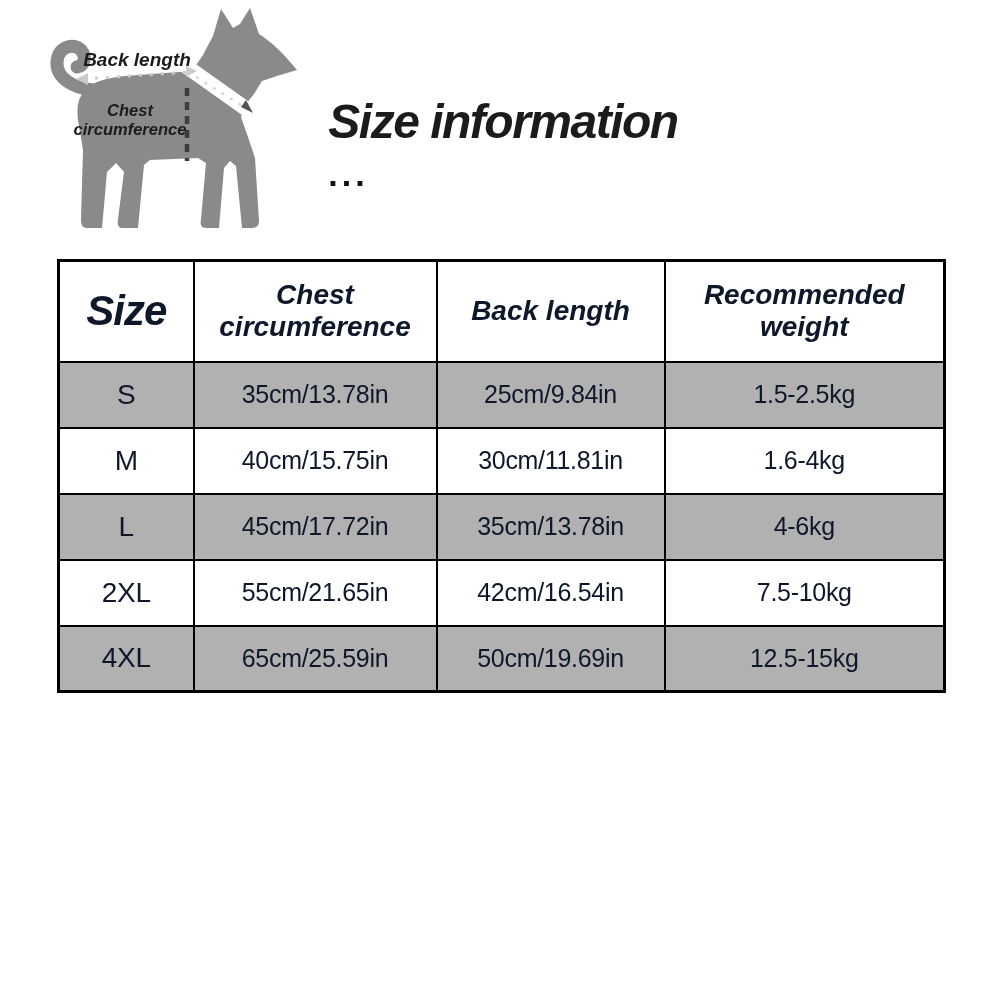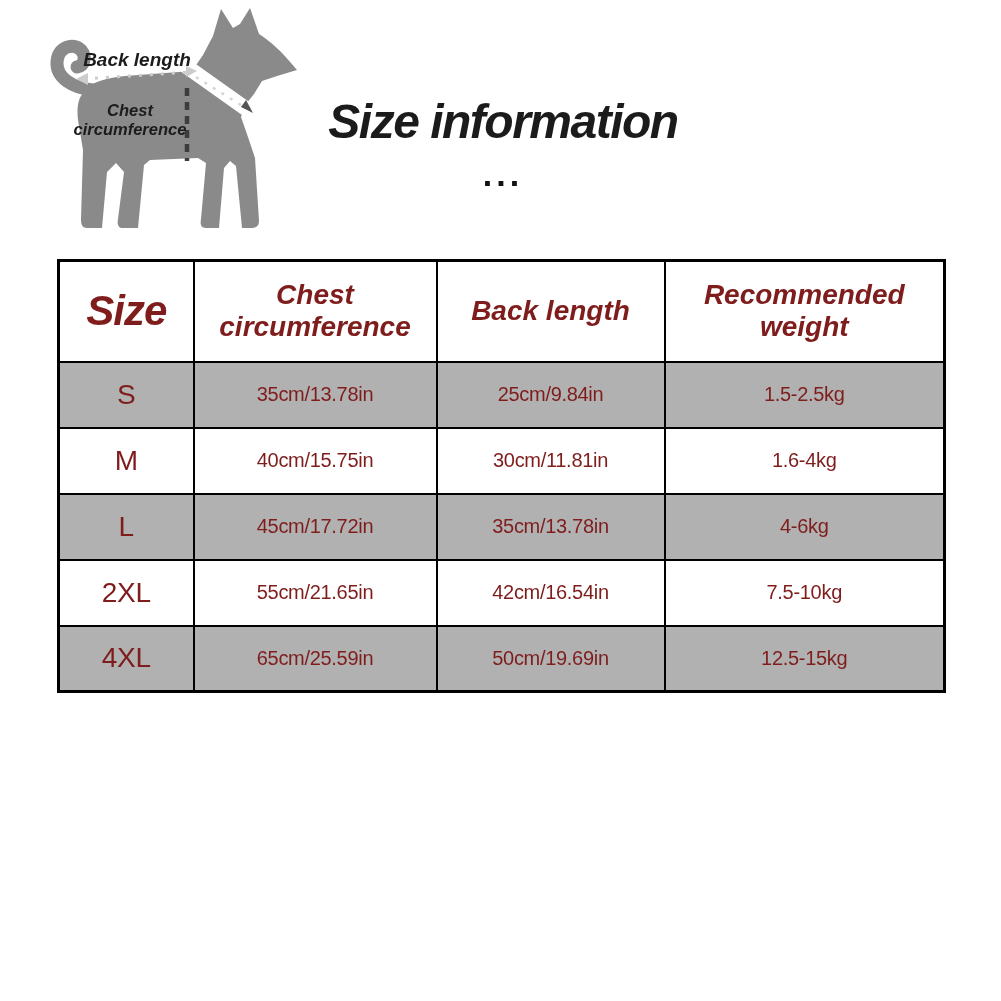--- a/index.html
+++ b/index.html
@@ -5,40 +5,40 @@
   * { margin:0; padding:0; box-sizing:border-box; }
   html,body { width:1001px; height:1001px; background:#ffffff;
               font-family:"Liberation Sans", sans-serif; }
   .canvas { position:relative; width:1001px; height:1001px; overflow:hidden; background:#fff; }
 
   
   .dog-svg { position:absolute; left:0; top:0; }
 
   
   .title-block { position:absolute; left:503px; top:94px; transform:translateX(-50%);
-                 text-align:center; }
+                 text-align:left; }
   .page-title { font-size:48px; font-style:italic; font-weight:bold;
                 letter-spacing:-1.5px; color:#1b1b1b; white-space:nowrap; line-height:1.15; }
   .title-dots { font-size:34px; font-weight:bold; letter-spacing:4px; color:#111;
                 margin-top:14px; line-height:22px; }
 
   
   table.size-table { position:absolute; left:57px; top:259px; width:886px;
                      border-collapse:collapse; table-layout:fixed;
                      border:3px solid #000; background:#fff; }
   .size-table th, .size-table td { border:2px solid #000; text-align:center;
-                                   vertical-align:middle; color:#7f1d1d; overflow:hidden; }
+                                   vertical-align:middle; color:#0f172a; overflow:hidden; }
   .size-table thead tr { height:101px; background:#ffffff; }
   .size-table tbody tr { height:66px; background:#ffffff; }
   .size-table tbody tr:nth-child(odd) { background:#b1b1b1; }
   .size-table th { font-style:italic; font-weight:bold; font-size:28px; line-height:1.15; }
   th.size-col { font-size:42px; letter-spacing:-1px; }
   .th-wrap-chest  { display:inline-block; max-width:205px; }
   .th-wrap-weight { display:inline-block; max-width:235px; }
-  .size-table td { font-size:20px; font-weight:500; letter-spacing:-0.3px; }
+  .size-table td { font-size:25px; font-weight:500; letter-spacing:-0.3px; }
   td.size-cell { font-size:28px; }
 
   .svg-label { font-style:italic; font-weight:bold; fill:#1c1c1c; }
 </style>
 </head>
 <body>
 
 <div class="canvas">
 
   <svg class="dog-svg" width="340" height="245" viewBox="0 0 340 245">

